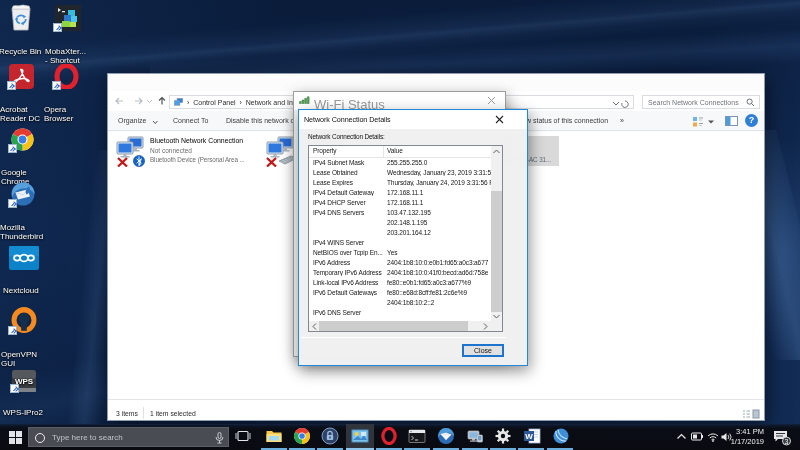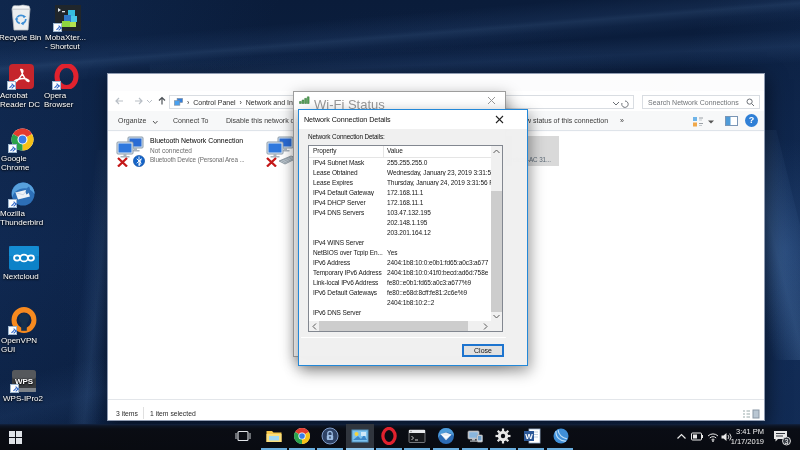--- a/index.html
+++ b/index.html
@@ -7,21 +7,21 @@
 body{font-family:"Liberation Sans",sans-serif;position:relative;background:#0b1a36;transform:translateZ(0)}
 .abs{position:absolute}
 #desk{position:absolute;left:0;top:0;width:800px;height:450px;
 background:
  radial-gradient(ellipse 520px 420px at 420px 300px, rgba(60,110,180,.22) 0%, rgba(30,60,120,.10) 45%, rgba(0,0,0,0) 70%),
  linear-gradient(115deg, rgba(40,90,160,.18) 0%, rgba(0,0,0,0) 28%),
  linear-gradient(295deg, rgba(45,95,170,.20) 0%, rgba(0,0,0,0) 30%),
  linear-gradient(180deg,#0a1c3a 0%,#0d2348 55%,#0b1f40 100%)}
 .beam{position:absolute;background:linear-gradient(90deg,rgba(120,170,230,0),rgba(120,170,230,.13),rgba(120,170,230,0))}
 .dicon{position:absolute;text-align:left;transform:translateZ(0);color:#fff;font-size:8px;line-height:9px;text-shadow:0 1px 2px rgba(0,0,0,.9),0 0 2px rgba(0,0,0,.8)}
-.dicon .ig{display:block;margin:0 auto 2px auto;position:relative}
+.dicon .ig{display:block;margin:0 auto 16px auto;position:relative}
 .sc{position:absolute;left:-2px;bottom:-1px;width:9px;height:9px;background:#fff;border:1px solid #9db6cf}
 .sc:after{content:"";position:absolute;left:2.6px;top:1.6px;width:3px;height:3px;border:solid #2a64c8;border-width:1.3px 1.3px 0 0;transform:rotate(45deg)}
 .sc:before{content:"";position:absolute;left:1.6px;top:3.8px;width:4px;height:1.3px;background:#2a64c8;transform:rotate(-45deg)}
 
 #win{position:absolute;left:107px;top:73px;width:658px;height:348px;background:rgba(255,255,255,.99);border:1px solid #8f9bb1;box-shadow:2px 6px 18px rgba(0,0,0,.5);transform:translateZ(0)}
 .ttxt{color:#9a9a9a;font-size:13px}
 .capbtn{position:absolute;top:0;width:26px;height:17px;color:#8a8a8a}
 
 #tb{position:absolute;left:0;top:37px;width:100%;height:20px;background:rgba(247,248,249,.99);border-bottom:1px solid #dfe4ea;font-size:7px;color:#3b3b3b}
 
@@ -372,20 +372,28 @@
 
 <div id="bar">
 
  <svg class="abs" style="left:9px;top:7px" width="13" height="13" viewBox="0 0 13 13">
       <rect x="0" y="0" width="6" height="6" fill="#dfe3e8"></rect>
       <rect x="7" y="0" width="6" height="6" fill="#dfe3e8"></rect>
       <rect x="0" y="7" width="6" height="6" fill="#dfe3e8"></rect>
       <rect x="7" y="7" width="6" height="6" fill="#dfe3e8"></rect>
     </svg>
 
+ <div class="abs" style="left:28px;top:3px;width:201px;height:20px;background:rgba(74,78,84,.99);border:1px solid #5c6066">
+  <span class="abs" style="left:6px;top:4.5px;width:10px;height:10px;border:1.5px solid #ececec;border-radius:50%"></span>
+  <span class="abs" style="left:23px;top:5px;font-size:8px;color:#bfc2c6">Type here to search</span>
+  <svg class="abs" style="left:186px;top:4px" width="9" height="12" viewBox="0 0 9 12">
+        <rect x="3" y="0.5" width="3" height="6" rx="1.5" fill="none" stroke="#d5d8dc" stroke-width=".9"></rect>
+        <path d="M1 5 a3.5 3.5 0 0 0 7 0 M4.5 8.5 L4.5 11 M2.5 11 L6.5 11" stroke="#d5d8dc" stroke-width=".9" fill="none"></path>
+      </svg>
+ </div>
 
  <svg class="abs tbic" style="left:234px" width="18" height="18" viewBox="0 0 18 18">
       <rect x="4" y="4.5" width="10" height="9" rx="1" fill="none" stroke="#e2e5e9" stroke-width="1.1"></rect>
       <path d="M2 6 L2 12 M16 6 L16 12" stroke="#b9bdc2" stroke-width="1.1"></path>
     </svg>
 
  <svg class="abs tbic" style="left:265px" width="18" height="18" viewBox="0 0 18 18">
       <path d="M1.5 4 L7 4 L8.5 5.5 L16.5 5.5 L16.5 15 L1.5 15 Z" fill="#f7c94c"></path>
       <path d="M1.5 7 L16.5 7 L16.5 15 L1.5 15 Z" fill="#fadf7e"></path>
       <rect x="4" y="9" width="10" height="4.5" fill="#9fd8f5"></rect>

